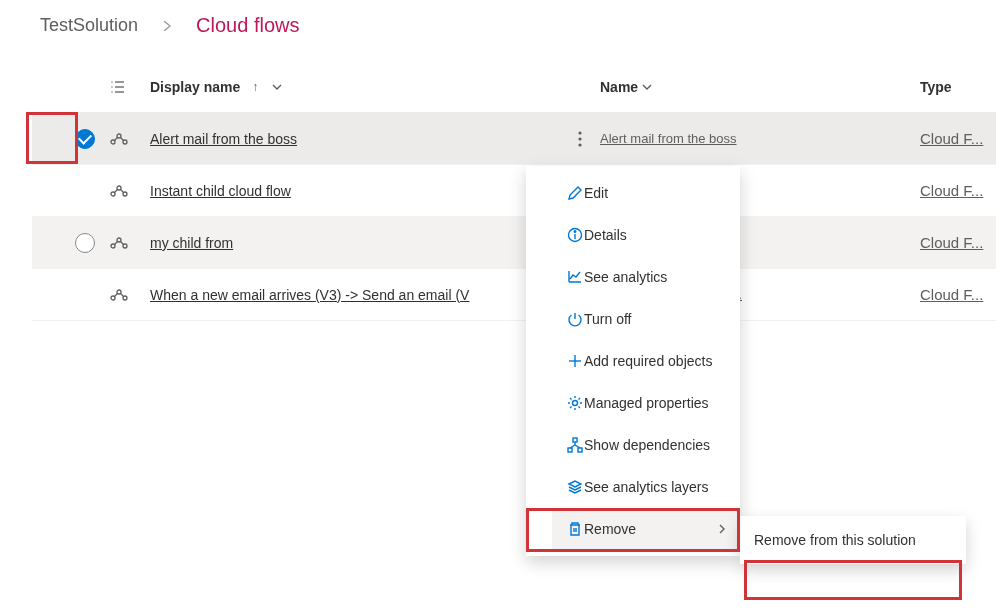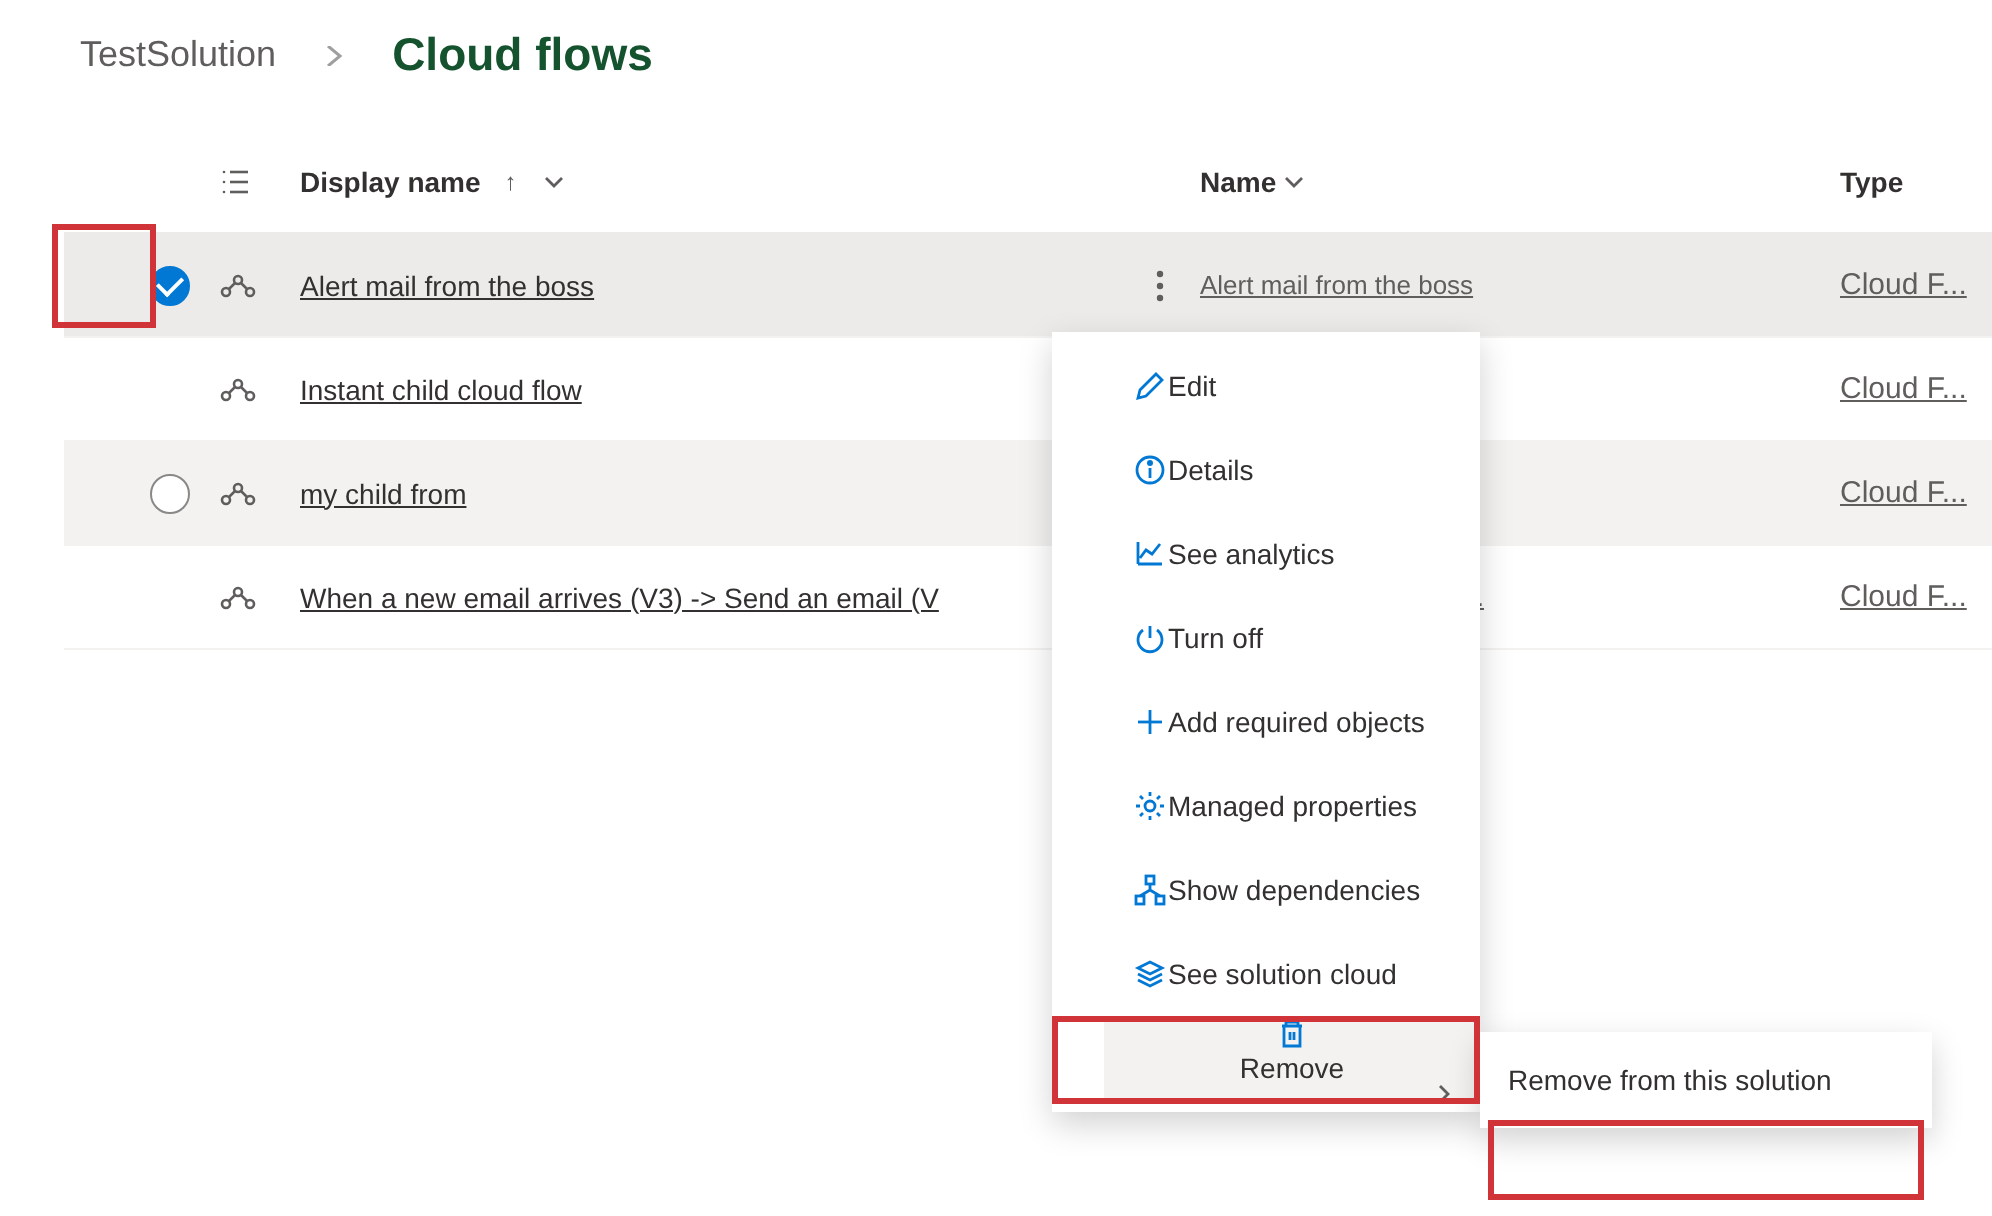--- a/index.html
+++ b/index.html
@@ -15,23 +15,23 @@
     }
     .breadcrumb {
       padding: 14px 0 24px 40px;
       font-size: 18px;
       color: #605e5c;
       display: flex;
       align-items: center;
       gap: 24px;
     }
     .breadcrumb .current {
-      font-weight: 700;
-      color: #14532d;
-      font-size: 23px;
+      font-weight: 400;
+      color: #be185d;
+      font-size: 20px;
     }
     .bc-chevron { color: #a19f9d; font-size: 14px; }
 
     .table {
       width: 100%;
     }
     .header-row, .data-row {
       display: flex;
       align-items: center;
       height: 52px;
@@ -116,21 +116,21 @@
     .menu-item {
       display: flex;
       align-items: center;
       height: 42px;
       padding: 0 14px;
       cursor: pointer;
       color: #323130;
       position: relative;
       margin-left: 26px;
     }
-    .menu-item.hovered { background: #f3f2f1; flex-direction: column; }
+    .menu-item.hovered { background: #f3f2f1; }
     .menu-icon { width: 18px; height: 18px; color: #0078d4; display:flex; align-items:center; justify-content:center; flex-shrink:0;}
     .menu-item .sub-caret { margin-left: auto; color: #605e5c; }
     .remove-highlight {
       position: absolute;
       left: 526px; top: 508px;
       width: 214px; height: 44px;
       pointer-events: none;
       z-index: 12;
     }
 
@@ -350,21 +350,21 @@
         </svg>
       </span>
     <span>Show dependencies</span>
   </div>
   <div class="menu-item">
     <span class="menu-icon">
         <svg width="16" height="16" viewBox="0 0 16 16" fill="none" stroke="#0078d4" stroke-width="1.4">
           <path d="M2 5 L8 2 L14 5 L8 8 Z M2 8 L8 11 L14 8 M2 11 L8 14 L14 11"></path>
         </svg>
       </span>
-    <span>See solution cloud</span>
+    <span>See analytics layers</span>
   </div>
   <div class="menu-item hovered">
     <span class="menu-icon">
         <svg width="16" height="16" viewBox="0 0 16 16" fill="none" stroke="#0078d4" stroke-width="1.4">
           <path d="M3 4 L13 4 M5 4 L5 2 L11 2 L11 4 M4 4 L4 14 L12 14 L12 4 M7 7 L7 11 M9 7 L9 11"></path>
         </svg>
       </span>
     <span>Remove</span>
     <span class="sub-caret">
         <svg width="8" height="10" viewBox="0 0 8 10">

